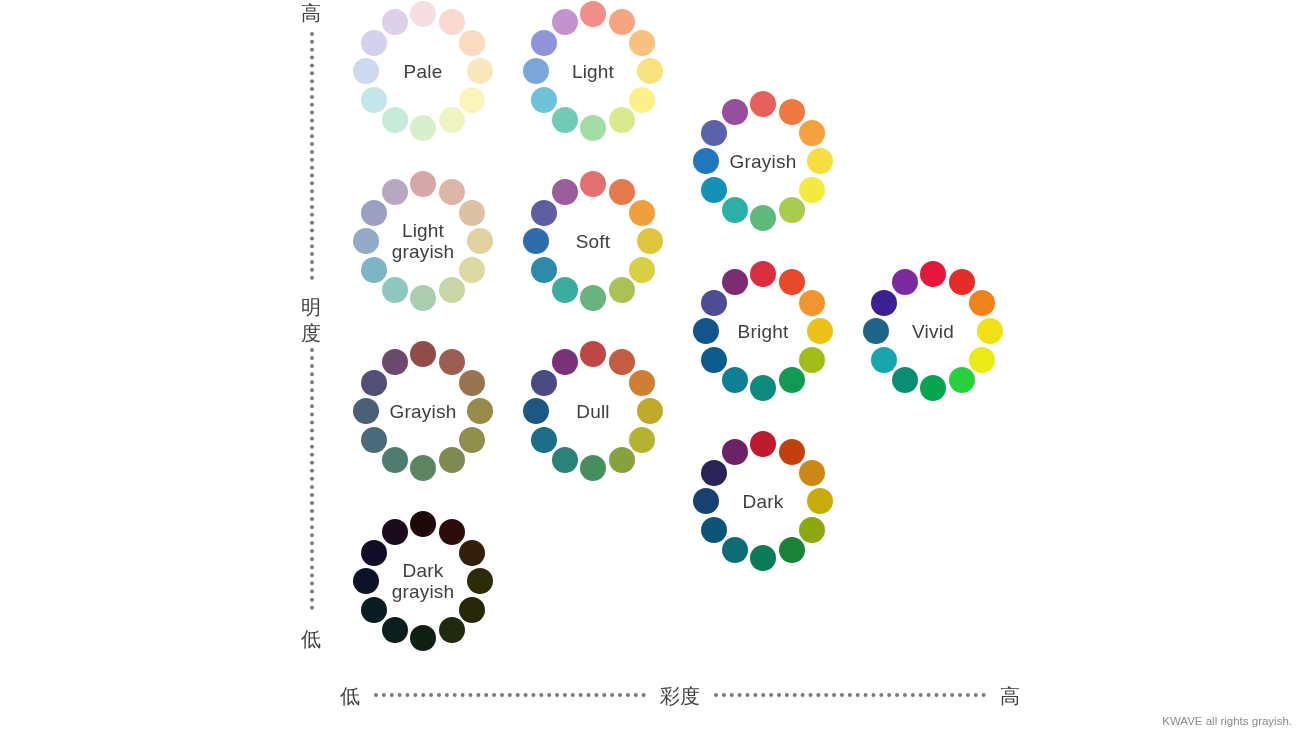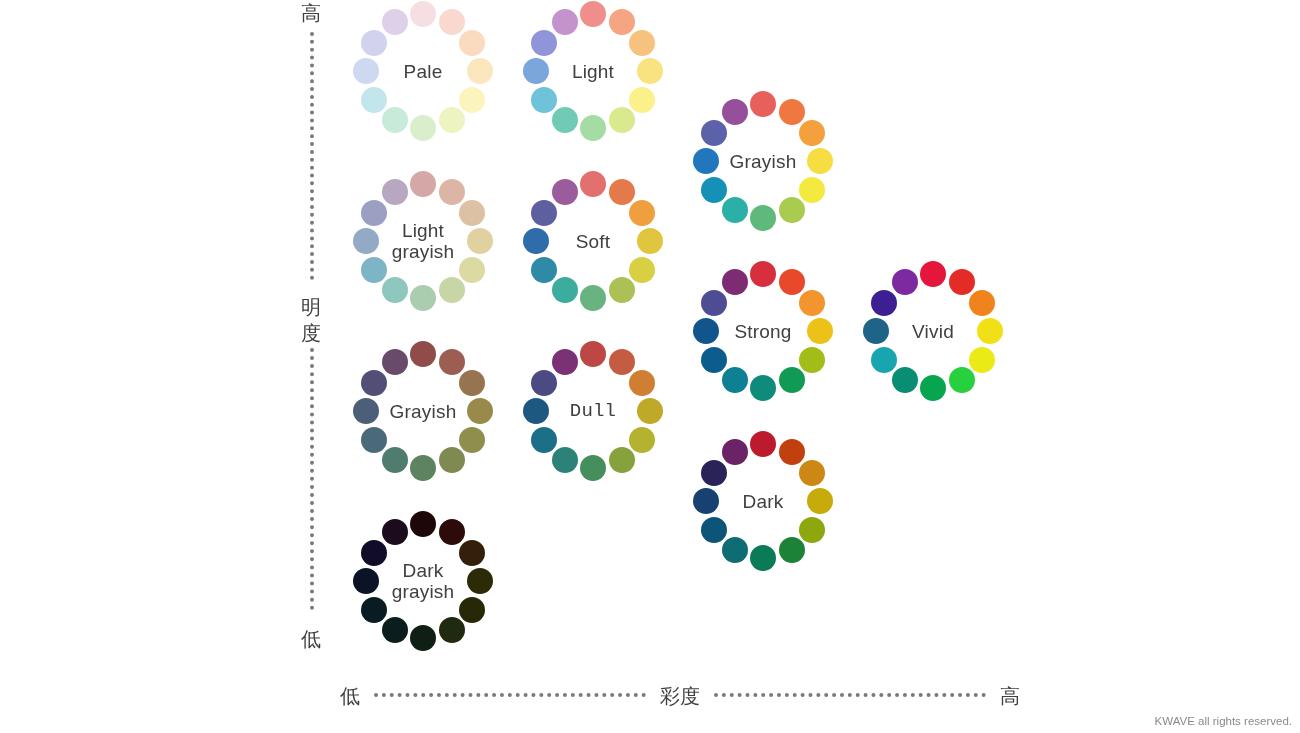--- a/index.html
+++ b/index.html
@@ -226,21 +226,21 @@
         <div class="tone-dot" style="left: 122.363px; top: 44.5px; background: rgb(243, 149, 47);"></div>
         <div class="tone-dot" style="left: 130px; top: 73px; background: rgb(236, 194, 24);"></div>
         <div class="tone-dot" style="left: 122.363px; top: 101.5px; background: rgb(162, 189, 23);"></div>
         <div class="tone-dot" style="left: 101.5px; top: 122.363px; background: rgb(17, 154, 84);"></div>
         <div class="tone-dot" style="left: 73px; top: 130px; background: rgb(14, 139, 122);"></div>
         <div class="tone-dot" style="left: 44.5px; top: 122.363px; background: rgb(13, 128, 147);"></div>
         <div class="tone-dot" style="left: 23.6366px; top: 101.5px; background: rgb(12, 92, 142);"></div>
         <div class="tone-dot" style="left: 16px; top: 73px; background: rgb(17, 85, 140);"></div>
         <div class="tone-dot" style="left: 23.6366px; top: 44.5px; background: rgb(78, 77, 148);"></div>
         <div class="tone-dot" style="left: 44.5px; top: 23.6366px; background: rgb(125, 43, 114);"></div>
-        <div class="tone-label">Strong</div>
+        <div class="tone-label">Bright</div>
       </div>
       <div class="tone-wheel" style="left: 860px; top: 258px;">
         <div class="tone-dot" style="left: 73px; top: 16px; background: rgb(228, 22, 59);"></div>
         <div class="tone-dot" style="left: 101.5px; top: 23.6366px; background: rgb(228, 44, 39);"></div>
         <div class="tone-dot" style="left: 122.363px; top: 44.5px; background: rgb(241, 131, 28);"></div>
         <div class="tone-dot" style="left: 130px; top: 73px; background: rgb(242, 224, 23);"></div>
         <div class="tone-dot" style="left: 122.363px; top: 101.5px; background: rgb(234, 234, 22);"></div>
         <div class="tone-dot" style="left: 101.5px; top: 122.363px; background: rgb(39, 208, 60);"></div>
         <div class="tone-dot" style="left: 73px; top: 130px; background: rgb(8, 165, 81);"></div>
         <div class="tone-dot" style="left: 44.5px; top: 122.363px; background: rgb(10, 142, 115);"></div>
@@ -258,21 +258,21 @@
         <div class="tone-dot" style="left: 122.363px; top: 101.5px; background: rgb(143, 142, 76);"></div>
         <div class="tone-dot" style="left: 101.5px; top: 122.363px; background: rgb(127, 138, 82);"></div>
         <div class="tone-dot" style="left: 73px; top: 130px; background: rgb(94, 131, 97);"></div>
         <div class="tone-dot" style="left: 44.5px; top: 122.363px; background: rgb(79, 124, 111);"></div>
         <div class="tone-dot" style="left: 23.6366px; top: 101.5px; background: rgb(74, 106, 121);"></div>
         <div class="tone-dot" style="left: 16px; top: 73px; background: rgb(75, 95, 121);"></div>
         <div class="tone-dot" style="left: 23.6366px; top: 44.5px; background: rgb(81, 79, 117);"></div>
         <div class="tone-dot" style="left: 44.5px; top: 23.6366px; background: rgb(106, 74, 107);"></div>
         <div class="tone-label">Grayish</div>
       </div>
-      <div class="tone-wheel" style="left: 520px; top: 338px; font-family: Liberation Mono, monospace;">
+      <div class="tone-wheel" style="left: 520px; top: 338px;">
         <div class="tone-dot" style="left: 73px; top: 16px; background: rgb(189, 71, 68);"></div>
         <div class="tone-dot" style="left: 101.5px; top: 23.6366px; background: rgb(196, 92, 66);"></div>
         <div class="tone-dot" style="left: 122.363px; top: 44.5px; background: rgb(207, 126, 51);"></div>
         <div class="tone-dot" style="left: 130px; top: 73px; background: rgb(192, 168, 41);"></div>
         <div class="tone-dot" style="left: 122.363px; top: 101.5px; background: rgb(180, 178, 47);"></div>
         <div class="tone-dot" style="left: 101.5px; top: 122.363px; background: rgb(134, 162, 61);"></div>
         <div class="tone-dot" style="left: 73px; top: 130px; background: rgb(70, 143, 93);"></div>
         <div class="tone-dot" style="left: 44.5px; top: 122.363px; background: rgb(43, 130, 120);"></div>
         <div class="tone-dot" style="left: 23.6366px; top: 101.5px; background: rgb(28, 111, 134);"></div>
         <div class="tone-dot" style="left: 16px; top: 73px; background: rgb(28, 88, 130);"></div>
@@ -306,14 +306,14 @@
         <div class="tone-dot" style="left: 44.5px; top: 122.363px; background: rgb(11, 29, 28);"></div>
         <div class="tone-dot" style="left: 23.6366px; top: 101.5px; background: rgb(8, 28, 34);"></div>
         <div class="tone-dot" style="left: 16px; top: 73px; background: rgb(12, 19, 38);"></div>
         <div class="tone-dot" style="left: 23.6366px; top: 44.5px; background: rgb(17, 12, 40);"></div>
         <div class="tone-dot" style="left: 44.5px; top: 23.6366px; background: rgb(27, 11, 29);"></div>
         <div class="tone-label">Dark
 grayish</div>
       </div>
     </div>
 
-  <div class="footer">KWAVE all rights reserved.</div>
+  <div class="footer">KWAVE all rights grayish.</div>
 </div>
 
 </body></html>

